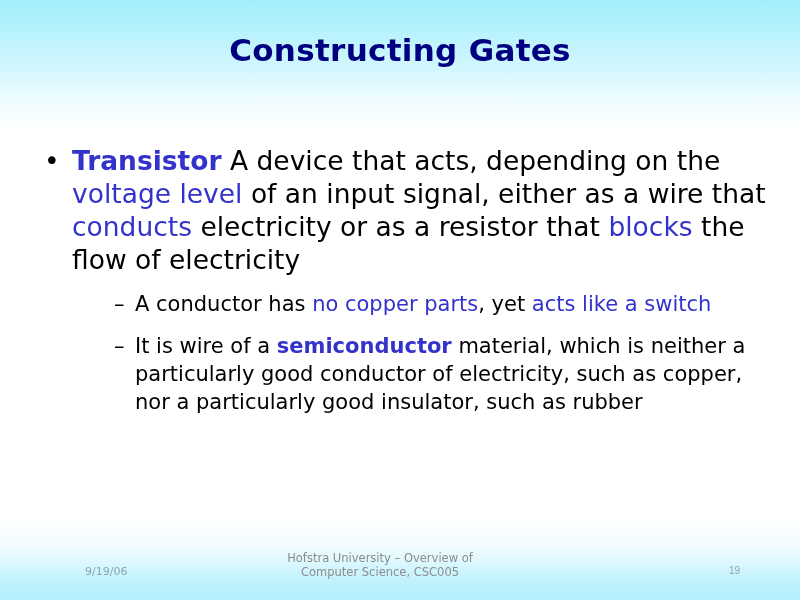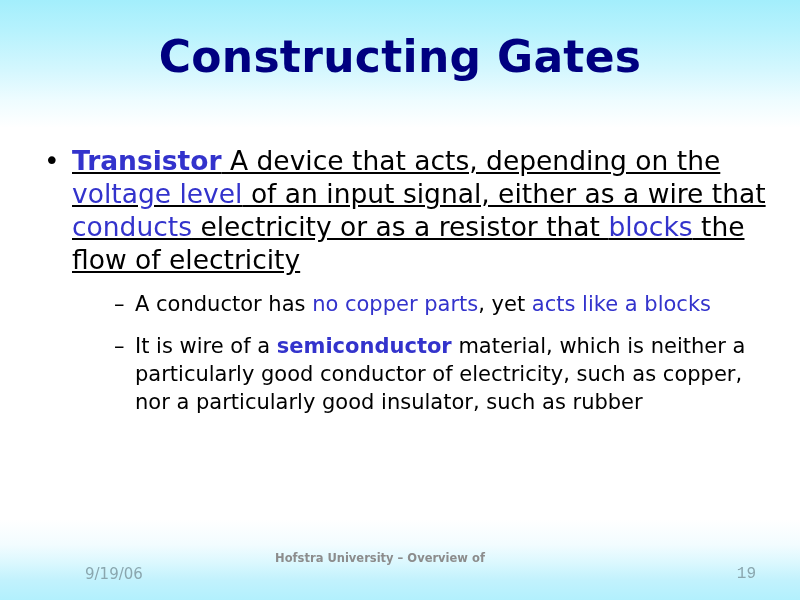--- a/index.html
+++ b/index.html
@@ -29,21 +29,21 @@
         #b2f0fd 600px);
   }
 
   
   #title {
     position: absolute;
     top: 34px;
     left: 0;
     width: 800px;
     text-align: center;
-    font-size: 44px;
+    font-size: 31px;
     font-weight: bold;
     color: #000080;
     letter-spacing: 0.3px;
     line-height: 1.05;
     font-family: "DejaVu Sans", sans-serif;
   }
 
   
   #body-block {
     position: absolute;
@@ -61,21 +61,21 @@
     font-family: "DejaVu Sans", sans-serif;
   }
   .l1-bullet {
     position: absolute;
     left: 4px;
     top: 0px;
     font-size: 26.5px;
     line-height: 33px;
     color: #000000;
   }
-  .l1-text { display: inline; text-decoration: underline; }
+  .l1-text { display: inline; }
 
   .sub-list {
     margin-top: 14px;
     padding-left: 42px;
   }
   .l2-item {
     position: relative;
     padding-left: 21px;
     font-size: 21px;
     line-height: 28px;
@@ -101,72 +101,72 @@
     position: absolute;
     left: 0;
     bottom: 0;
     width: 800px;
     height: 55px;
   }
   #footer-date {
     position: absolute;
     left: 85px;
     top: 20px;
-    font-size: 15px;
+    font-size: 11px;
     color: #8aa6ae;
     font-family: "DejaVu Sans", sans-serif;
     white-space: nowrap;
   }
   #footer-center {
     position: absolute;
     left: 0;
     top: 6px;
     width: 760px;
     text-align: center;
     font-size: 11.5px;
     line-height: 14px;
     color: #8c8c8c;
     font-family: "DejaVu Sans", sans-serif;
-    font-weight: bold;
   }
   #footer-page {
     position: absolute;
-    right: 44px;
+    right: 60px;
     top: 20px;
-    font-size: 16px;
+    font-size: 10px;
     color: #8aa6ae;
-    font-family: Liberation Mono, monospace;
+    font-family: Liberation Sans, sans-serif;
   }
 </style>
 </head>
 <body>
 
 <div id="slide">
 
   <div id="title">Constructing Gates</div>
 
   <div id="body-block">
     <div class="l1-item">
       <span class="l1-bullet">•</span>
       <span class="l1-text"><span class="hl-bold">Transistor</span><span>  A device that acts, depending on the </span><span class="hl">voltage level</span><span> of an input signal, either as a wire that </span><span class="hl">conducts</span><span> electricity or as a resistor that </span><span class="hl">blocks</span><span> the flow of electricity</span></span>
 
       <div class="sub-list">
         <div class="l2-item">
           <span class="l2-dash">–</span>
-          <span class="l2-text"><span>A conductor has </span><span class="hl">no copper parts</span><span>, yet </span><span class="hl">acts like a blocks</span></span>
+          <span class="l2-text"><span>A conductor has </span><span class="hl">no copper parts</span><span>, yet </span><span class="hl">acts like a switch</span></span>
         </div>
         <div class="l2-item">
           <span class="l2-dash">–</span>
           <span class="l2-text"><span>It is wire of a </span><span class="hl-bold">semiconductor</span><span> material, which is neither a particularly good conductor of electricity, such as copper, nor a particularly good insulator, such as rubber</span></span>
         </div>
       </div>
     </div>
   </div>
 
   <div id="footer">
     <div id="footer-date">9/19/06</div>
     <div id="footer-center">
       <div>Hofstra University – Overview of</div>
+      <div>Computer Science, CSC005</div>
     </div>
     <div id="footer-page">19</div>
   </div>
 
 </div>
 
 </body></html>

